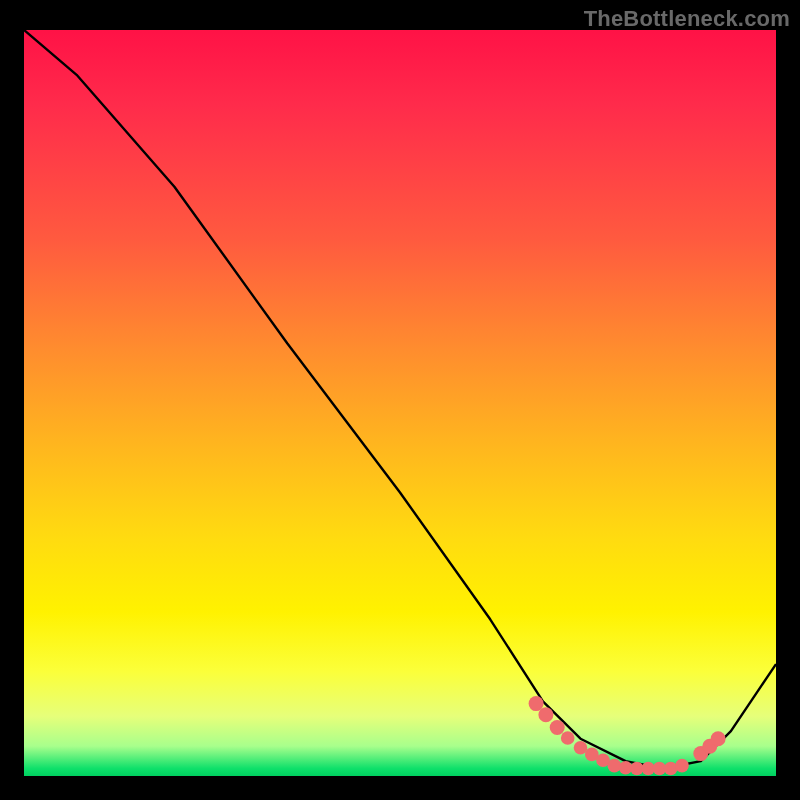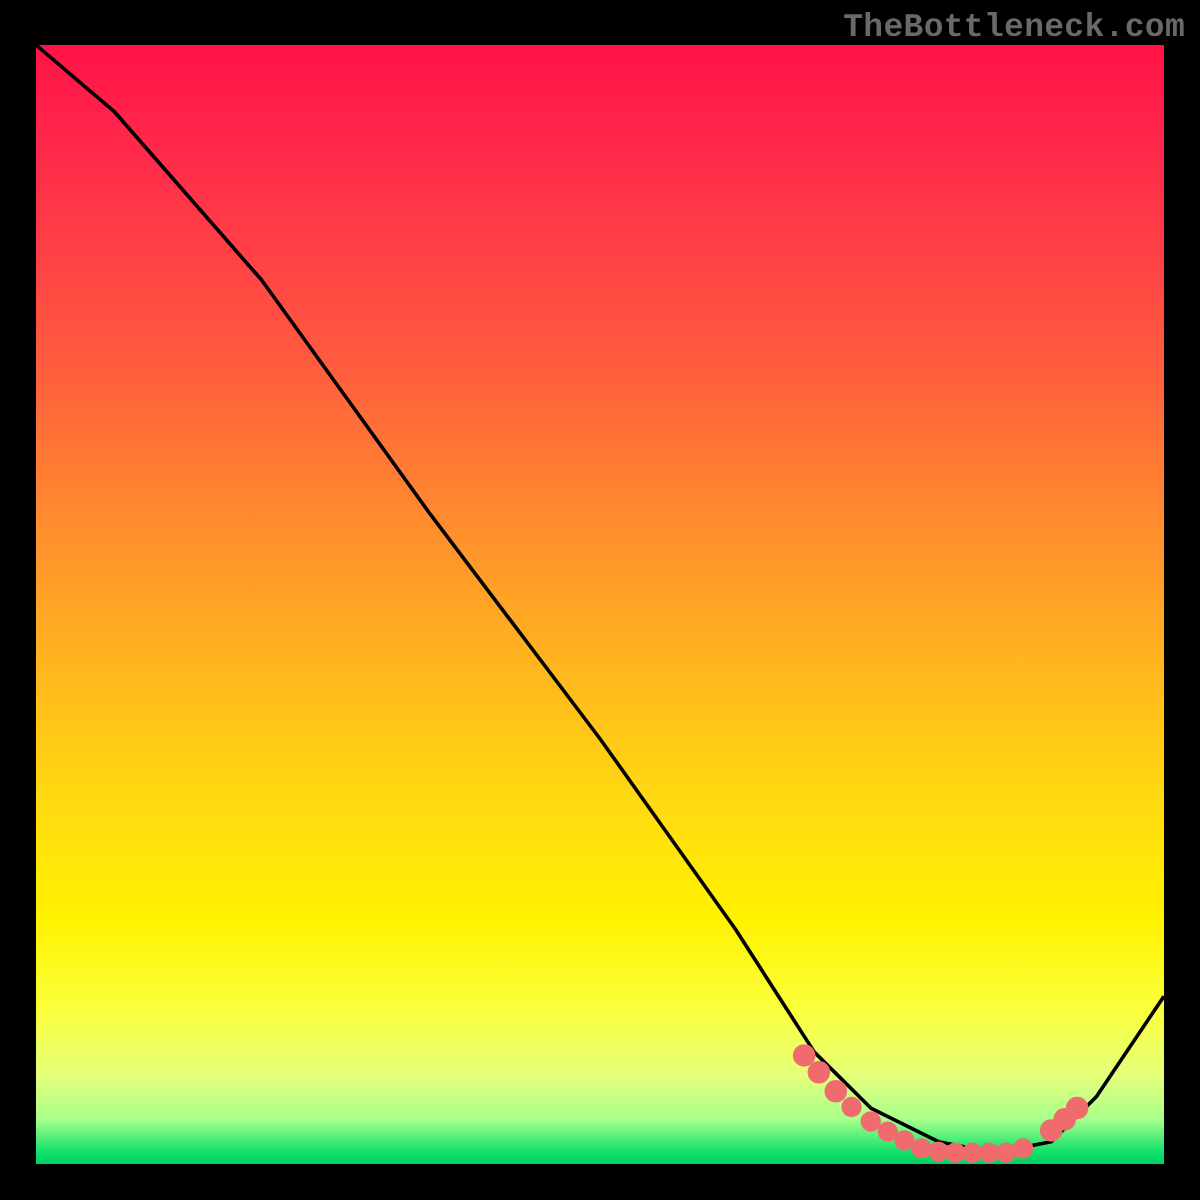--- a/index.html
+++ b/index.html
@@ -7,21 +7,21 @@
   .container {
     position: relative;
     width: 800px;
     height: 800px;
     background: #000;
   }
   .attribution {
     position: absolute;
     top: 6px;
     right: 10px;
-    font-family: Liberation Mono, monospace;
+    font-family: Liberation Sans, sans-serif;
     font-size: 22px;
     font-weight: 600;
     color: #696969;
     letter-spacing: 0.2px;
     z-index: 5;
   }
   .plot-area {
     position: absolute;
     left: 24px;
     top: 30px;

